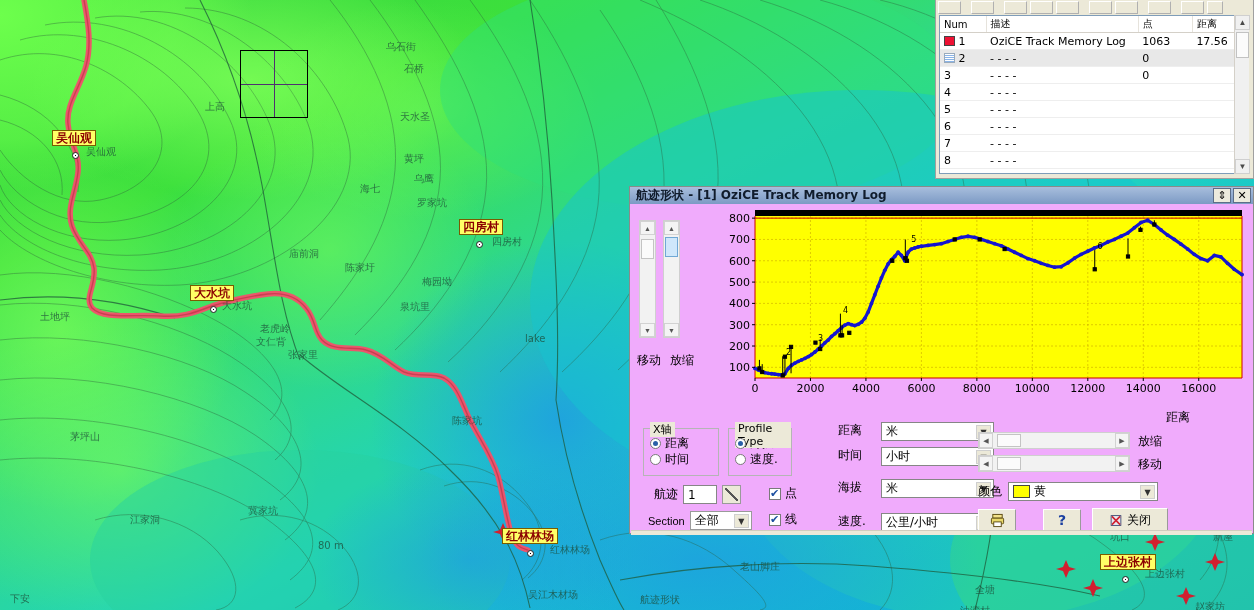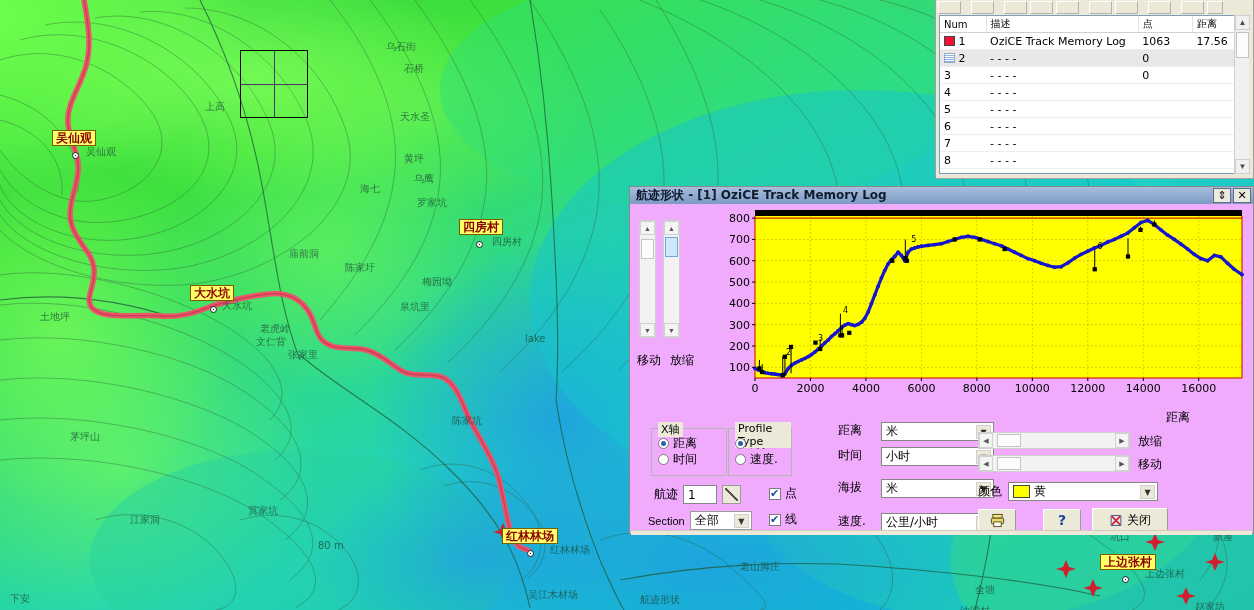--- a/index.html
+++ b/index.html
@@ -717,21 +717,21 @@
             <text x="43" y="54.763157894736835" font-size="11" text-anchor="end" font-family="&quot;DejaVu Sans&quot;, sans-serif" fill="#000">600</text>
             <line x1="45" y1="29.44736842105263" x2="48" y2="29.44736842105263" stroke="#000"></line>
             <text x="43" y="33.44736842105263" font-size="11" text-anchor="end" font-family="&quot;DejaVu Sans&quot;, sans-serif" fill="#000">700</text>
             <line x1="45" y1="8.131578947368439" x2="48" y2="8.131578947368439" stroke="#000"></line>
             <text x="43" y="12.131578947368439" font-size="11" text-anchor="end" font-family="&quot;DejaVu Sans&quot;, sans-serif" fill="#000">800</text>
           </svg>
       </div>
 
       <div style="position:absolute; left:536px; top:205px; font-family:'DejaVu Sans',sans-serif; font-size:12px;">距离</div>
 
-      <div class="grp" style="left:21px; top:224px; width:76px; height:48px;">
+      <div class="grp" style="left:13px; top:224px; width:76px; height:48px;">
         <div class="cap">X轴</div>
         <div style="padding:6px 0 0 6px;">
           <div class="radio-row">
             <div class="radio on"></div>
             <span>距离</span>
           </div>
           <div class="radio-row">
             <div class="radio"></div>
             <span>时间</span>
           </div>

